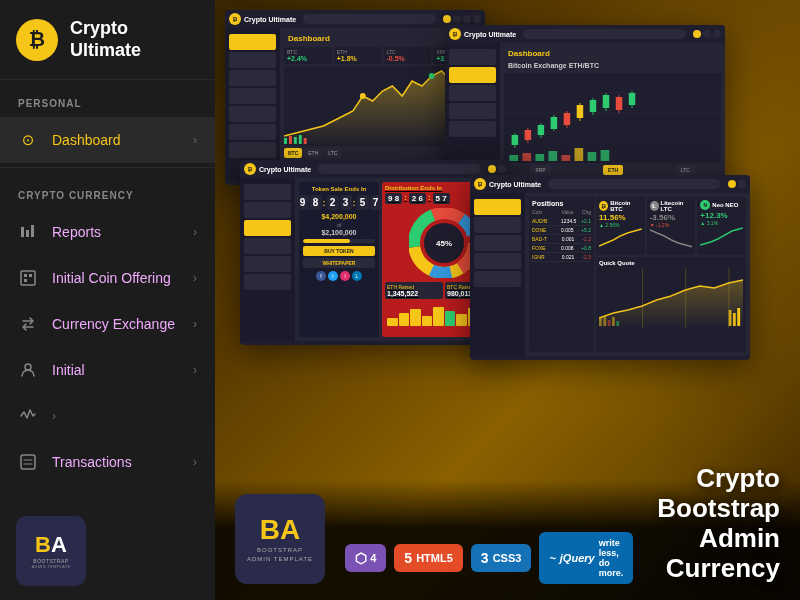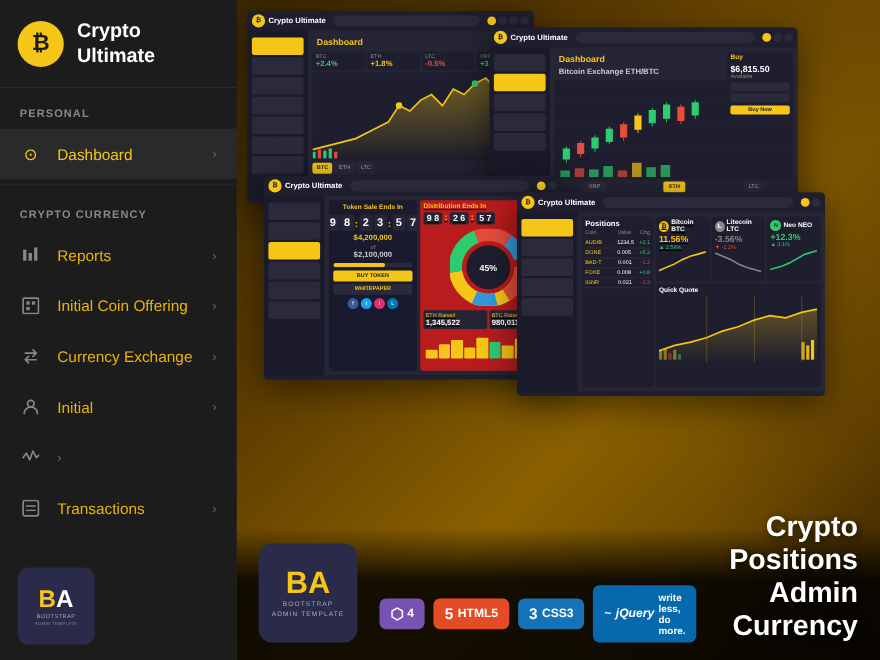--- a/index.html
+++ b/index.html
@@ -91,21 +91,21 @@
       color: #888;
       font-size: 15px;
     }
 
     .sidebar-item.active .sidebar-item-icon {
       color: #f5c518;
     }
 
     .sidebar-item-label {
       font-size: 14px;
-      color: #eab308;
+      color: #f0abfc;
       flex: 1;
       font-weight: 500;
     }
 
     .sidebar-item-arrow {
       color: #666;
       font-size: 12px;
     }
 
     .sidebar-divider {
@@ -648,30 +648,20 @@
               <rect x="77" y="79" width="8" height="9" fill="#2ecc71" opacity="0.7"></rect>
               <rect x="89" y="77" width="8" height="11" fill="#2ecc71" opacity="0.7"></rect>
             </svg>
           </div>
           <div style="display:flex;justify-content:space-around;margin-top:2px;">
             <div style="background:#2a2a3a;color:#aaa;font-size:5px;padding:2px 5px;border-radius:2px;">XRP</div>
             <div style="background:#f5c518;color:#1c1c1c;font-size:5px;padding:2px 5px;border-radius:2px;font-weight:700;">ETH</div>
             <div style="background:#2a2a3a;color:#aaa;font-size:5px;padding:2px 5px;border-radius:2px;">LTC</div>
           </div>
 
-          <div style="position:absolute;right:4px;top:22px;width:60px;background:#1e1e2e;border-radius:3px;padding:3px;">
-            <div style="font-size:6px;color:#f5c518;font-weight:700;margin-bottom:2px;">Buy</div>
-            <div style="font-size:8px;color:#fff;font-weight:700;">$6,815.50</div>
-            <div style="font-size:5px;color:#888;margin-bottom:2px;">Available</div>
-            <div style="height:8px;background:#2a2a3a;border-radius:2px;margin:2px 0;"></div>
-            <div style="height:8px;background:#2a2a3a;border-radius:2px;margin:2px 0;"></div>
-            <div style="height:8px;background:#f5c518;border-radius:2px;margin-top:3px;display:flex;align-items:center;justify-content:center;">
-              <span style="font-size:5px;color:#1c1c1c;font-weight:700;">Buy Now</span>
-            </div>
-          </div>
         </div>
       </div>
     </div>
 
     <div class="screen-panel panel-3">
       <div class="screen-nav">
         <div class="nav-logo-small">₿</div>
         <div class="nav-title-small">Crypto Ultimate</div>
         <div class="nav-search-small"></div>
         <div class="nav-icons-small">
@@ -838,21 +828,21 @@
                 <span style="color:#f5c518;width:30px;">IGNR</span>
                 <span style="color:#fff;width:20px;">0.021</span>
                 <span style="color:#e74c3c;">-2.3</span>
               </div>
             </div>
 
             <div style="flex:1;display:flex;flex-direction:column;gap:2px;">
 
               <div style="display:flex;gap:2px;">
 
-                <div style="flex:1;background:#1e1e2e;border-radius:3px;padding:3px;text-decoration:underline;">
+                <div style="flex:1;background:#1e1e2e;border-radius:3px;padding:3px;">
                   <div style="display:flex;align-items:center;gap:2px;margin-bottom:1px;">
                     <div style="width:10px;height:10px;background:#f5c518;border-radius:50%;font-size:6px;display:flex;align-items:center;justify-content:center;font-weight:700;color:#1c1c1c;">₿</div>
                     <span style="font-size:6px;color:#fff;font-weight:700;">Bitcoin BTC</span>
                   </div>
                   <div style="font-size:8px;color:#f5c518;font-weight:700;">11.56%</div>
                   <div style="font-size:5px;color:#2ecc71;">▲ 2.56%</div>
                   
                   <svg width="100%" height="20" viewBox="0 0 60 20" preserveAspectRatio="none">
                     <path d="M0,18 L10,15 L20,12 L30,8 L40,5 L50,3 L60,1" stroke="#f5c518" stroke-width="1.5" fill="none"></path>
                   </svg>
@@ -944,21 +934,21 @@
       </div>
       <div class="tech-badge jquery">
         <span>~</span>
         <span style="font-style:italic;">jQuery</span>
         <span style="font-size:9px;font-style:normal;">write less, do more.</span>
       </div>
     </div>
 
     <div class="promo-text">
       <div class="promo-title">
-        <span>Crypto Positions</span>
+        <span>Crypto Bootstrap</span>
       </div>
       <div class="promo-title">
         <span>Admin Currency</span>
       </div>
     </div>
   </div>
 
 </div>
 
 </body></html>

